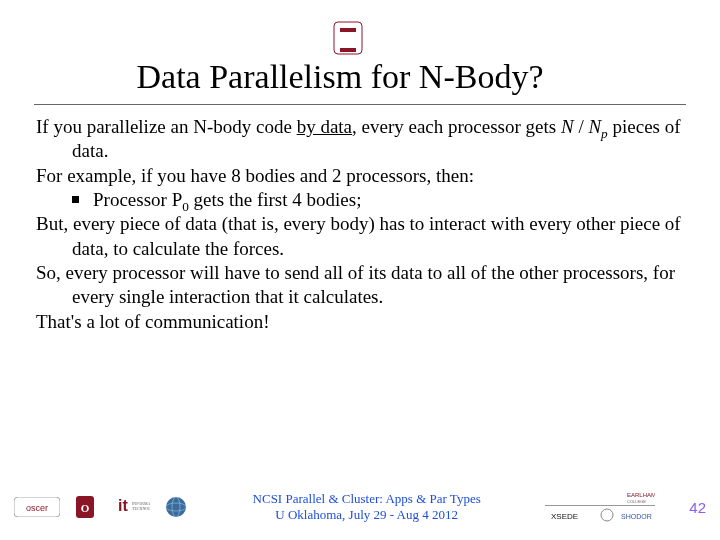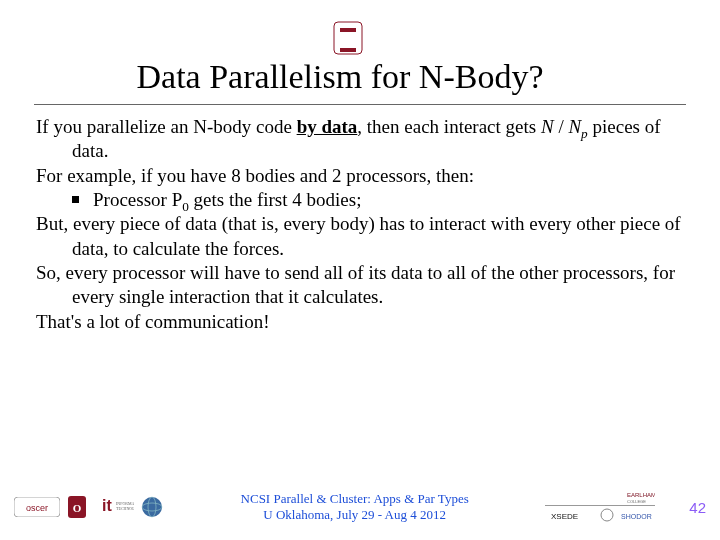--- a/index.html
+++ b/index.html
@@ -43,21 +43,21 @@
     line-height: 1.28;
     color: #000;
   }
   .para {
     text-indent: 0;
     padding-left: 36px;
     margin-bottom: 0;
   }
   .para .first { margin-left: -36px; margin-top: 48px; }
   .italic { font-style: italic; }
-  .bold-ul { font-weight: bold; text-decoration: underline; }
+  .bold-ul { font-weight: normal; text-decoration: underline; }
   .bullets {
     list-style: none;
     padding-left: 36px;
     margin: 0;
   }
   .bullets li::before {
     content: "";
     display: inline-block;
     width: 7px;
     height: 7px;
@@ -74,21 +74,21 @@
     left: 0;
     width: 720px;
     height: 50px;
     display: flex;
     align-items: center;
     padding: 0 14px;
   }
   .footer-left {
     display: flex;
     align-items: center;
-    gap: 6px;
+    gap: 14px;
     flex: 0 0 auto;
   }
   .footer-center {
     flex: 1;
     text-align: center;
     font-size: 13px;
     line-height: 1.25;
     color: #1d4ed8;
   }
   .footer-right {
@@ -119,21 +119,21 @@
       <path d="M12 10 h16 v4 h-4 v16 h4 v4 h-16 v-4 h4 v-16 h-4 z M16 14 v16 h8 v-16 z" fill="#8a1526"></path>
     </svg>
   </div>
   <div class="title">Data Parallelism for N-Body?</div>
 </div>
 
 <hr class="hr">
 
 <div class="content">
   <div class="para">
-    <span class="first">If you parallelize an N-body code </span><span class="bold-ul">by data</span><span>, then each interact gets </span><span class="italic">N</span><span> / </span><span class="italic">N</span><sub class="italic">p</sub><span> pieces of data.</span>
+    <span class="first">If you parallelize an N-body code </span><span class="bold-ul">by data</span><span>, every each processor gets </span><span class="italic">N</span><span> / </span><span class="italic">N</span><sub class="italic">p</sub><span> pieces of data.</span>
   </div>
   <div class="para">
     <span class="first">For example, if you have 8 bodies and 2 processors, then:</span>
   </div>
   <ul class="bullets">
     <li><span>Processor P</span><sub>0</sub><span> gets the first 4 bodies;</span></li>
   </ul>
   <div class="para">
     <span class="first">But, every piece of data (that is, every body) has to interact with every other piece of data, to calculate the forces.</span>
   </div>

